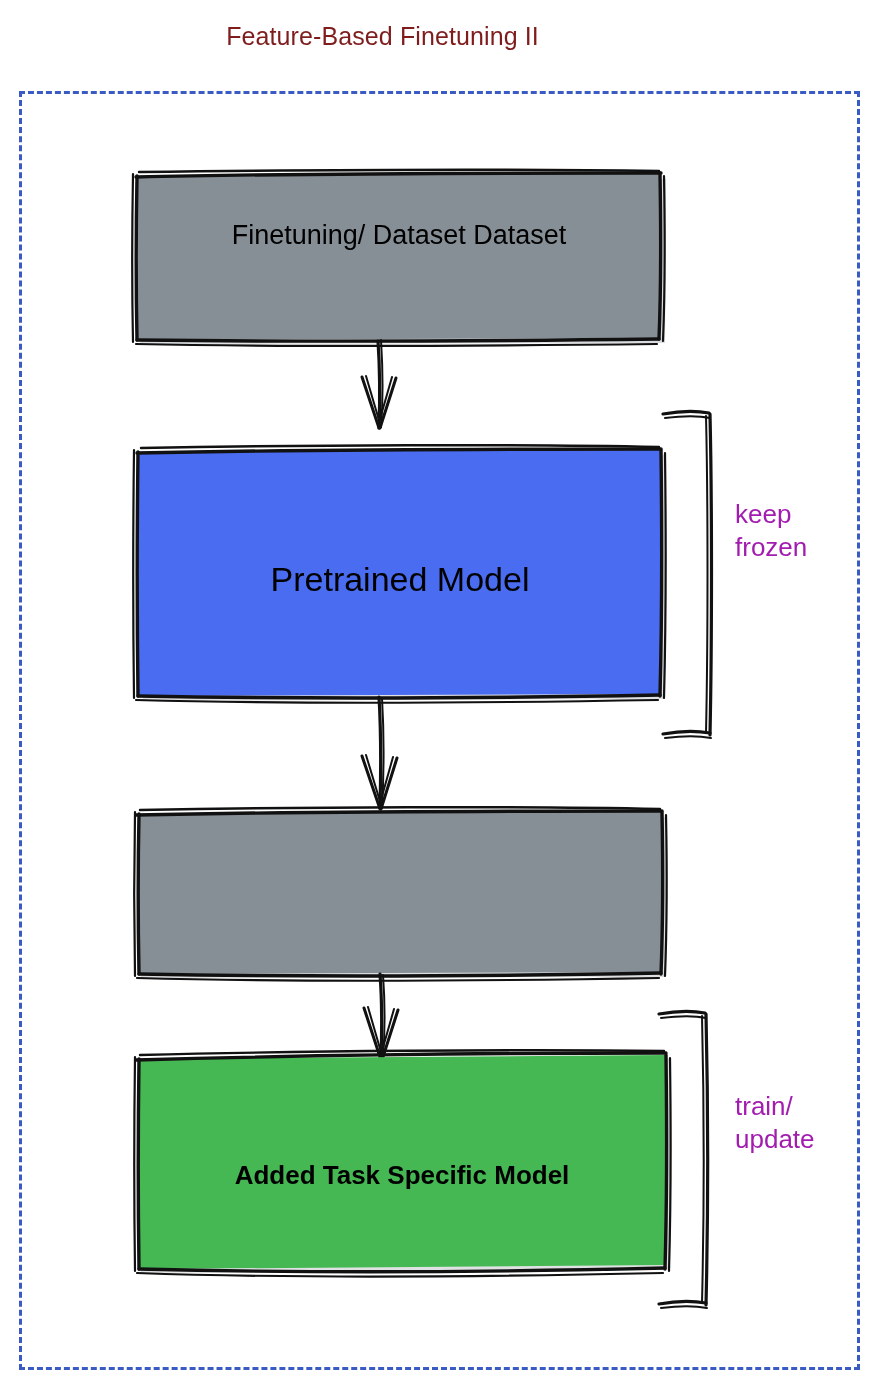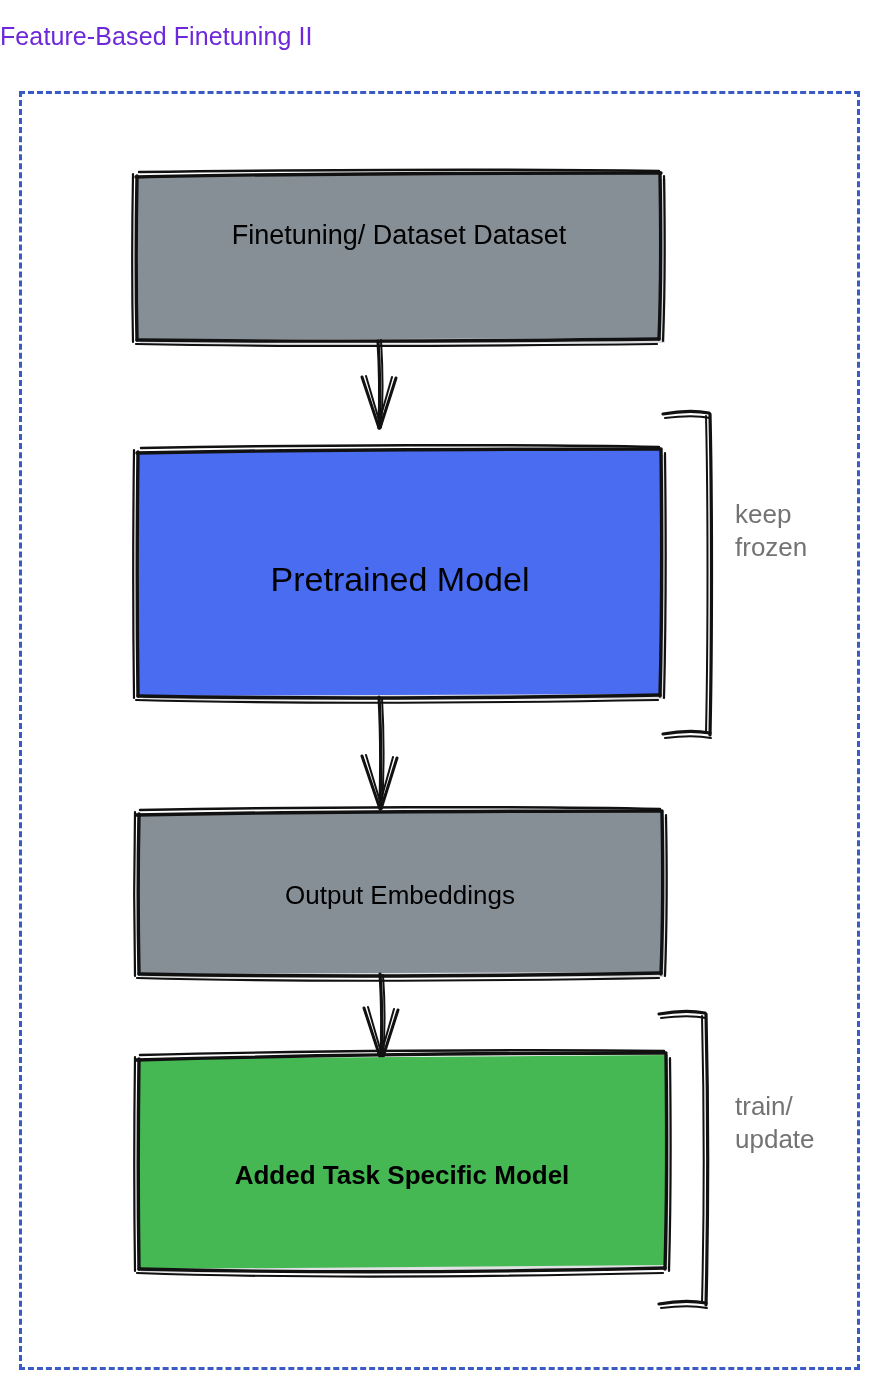--- a/index.html
+++ b/index.html
@@ -15,24 +15,24 @@
     width: 880px;
     height: 1393px;
     background: #ffffff;
     overflow: hidden;
   }
   #diagram-title {
     position: absolute;
     left: 0;
     top: 22px;
     width: 765px;
-    text-align: left;
+    text-align: center;
     font-family: "Liberation Sans", sans-serif;
     font-size: 25px;
-    color: #6d28d9;
+    color: #7f1d1d;
     letter-spacing: 0.1px;
     white-space: nowrap;
   }
   #outer-dashed-frame {
     position: absolute;
     left: 19px;
     top: 91px;
     width: 841px;
     height: 1279px;
     border: 3px dashed #3b5bc4;
@@ -51,21 +51,21 @@
     position: absolute;
     font-family: "Liberation Sans", sans-serif;
     color: #000000;
     white-space: nowrap;
     text-align: center;
   }
   .bracket-label {
     position: absolute;
     font-family: "Liberation Sans", sans-serif;
     font-size: 26px;
-    color: #737373;
+    color: #a21caf;
     line-height: 1.28;
     white-space: pre-line;
   }
 </style>
 </head>
 <body>
 
 <div id="canvas">
 
   <div id="diagram-title">Feature-Based Finetuning II</div>
@@ -172,21 +172,20 @@
       <path d="M702,1016 C704,1100 704,1220 702,1303" fill="none" stroke="#111111" stroke-width="2" stroke-linecap="round"></path>
       <path d="M659,1304 C676,1301 694,1301 706,1303" fill="none" stroke="#111111" stroke-width="3.2" stroke-linecap="round"></path>
       <path d="M661,1308 C678,1306 696,1306 707,1308" fill="none" stroke="#111111" stroke-width="2" stroke-linecap="round"></path>
     </g>
   </svg>
 
   <div class="node-label" style="left:137px; top:220px; width:524px; font-size:27px;">Finetuning/ Dataset Dataset</div>
 
   <div class="node-label" style="left:139px; top:560px; width:522px; font-size:34px;">Pretrained Model</div>
 
-  <div class="node-label" style="left:138px; top:880px; width:524px; font-size:26px;">Output Embeddings</div>
 
   <div class="node-label" style="left:138px; top:1160px; width:528px; font-size:26px; font-weight:bold;">Added Task Specific Model</div>
 
   <div class="bracket-label" style="left:735px; top:498px;">keep
 frozen</div>
 
   <div class="bracket-label" style="left:735px; top:1090px;">train/
 update</div>
 
 </div>

